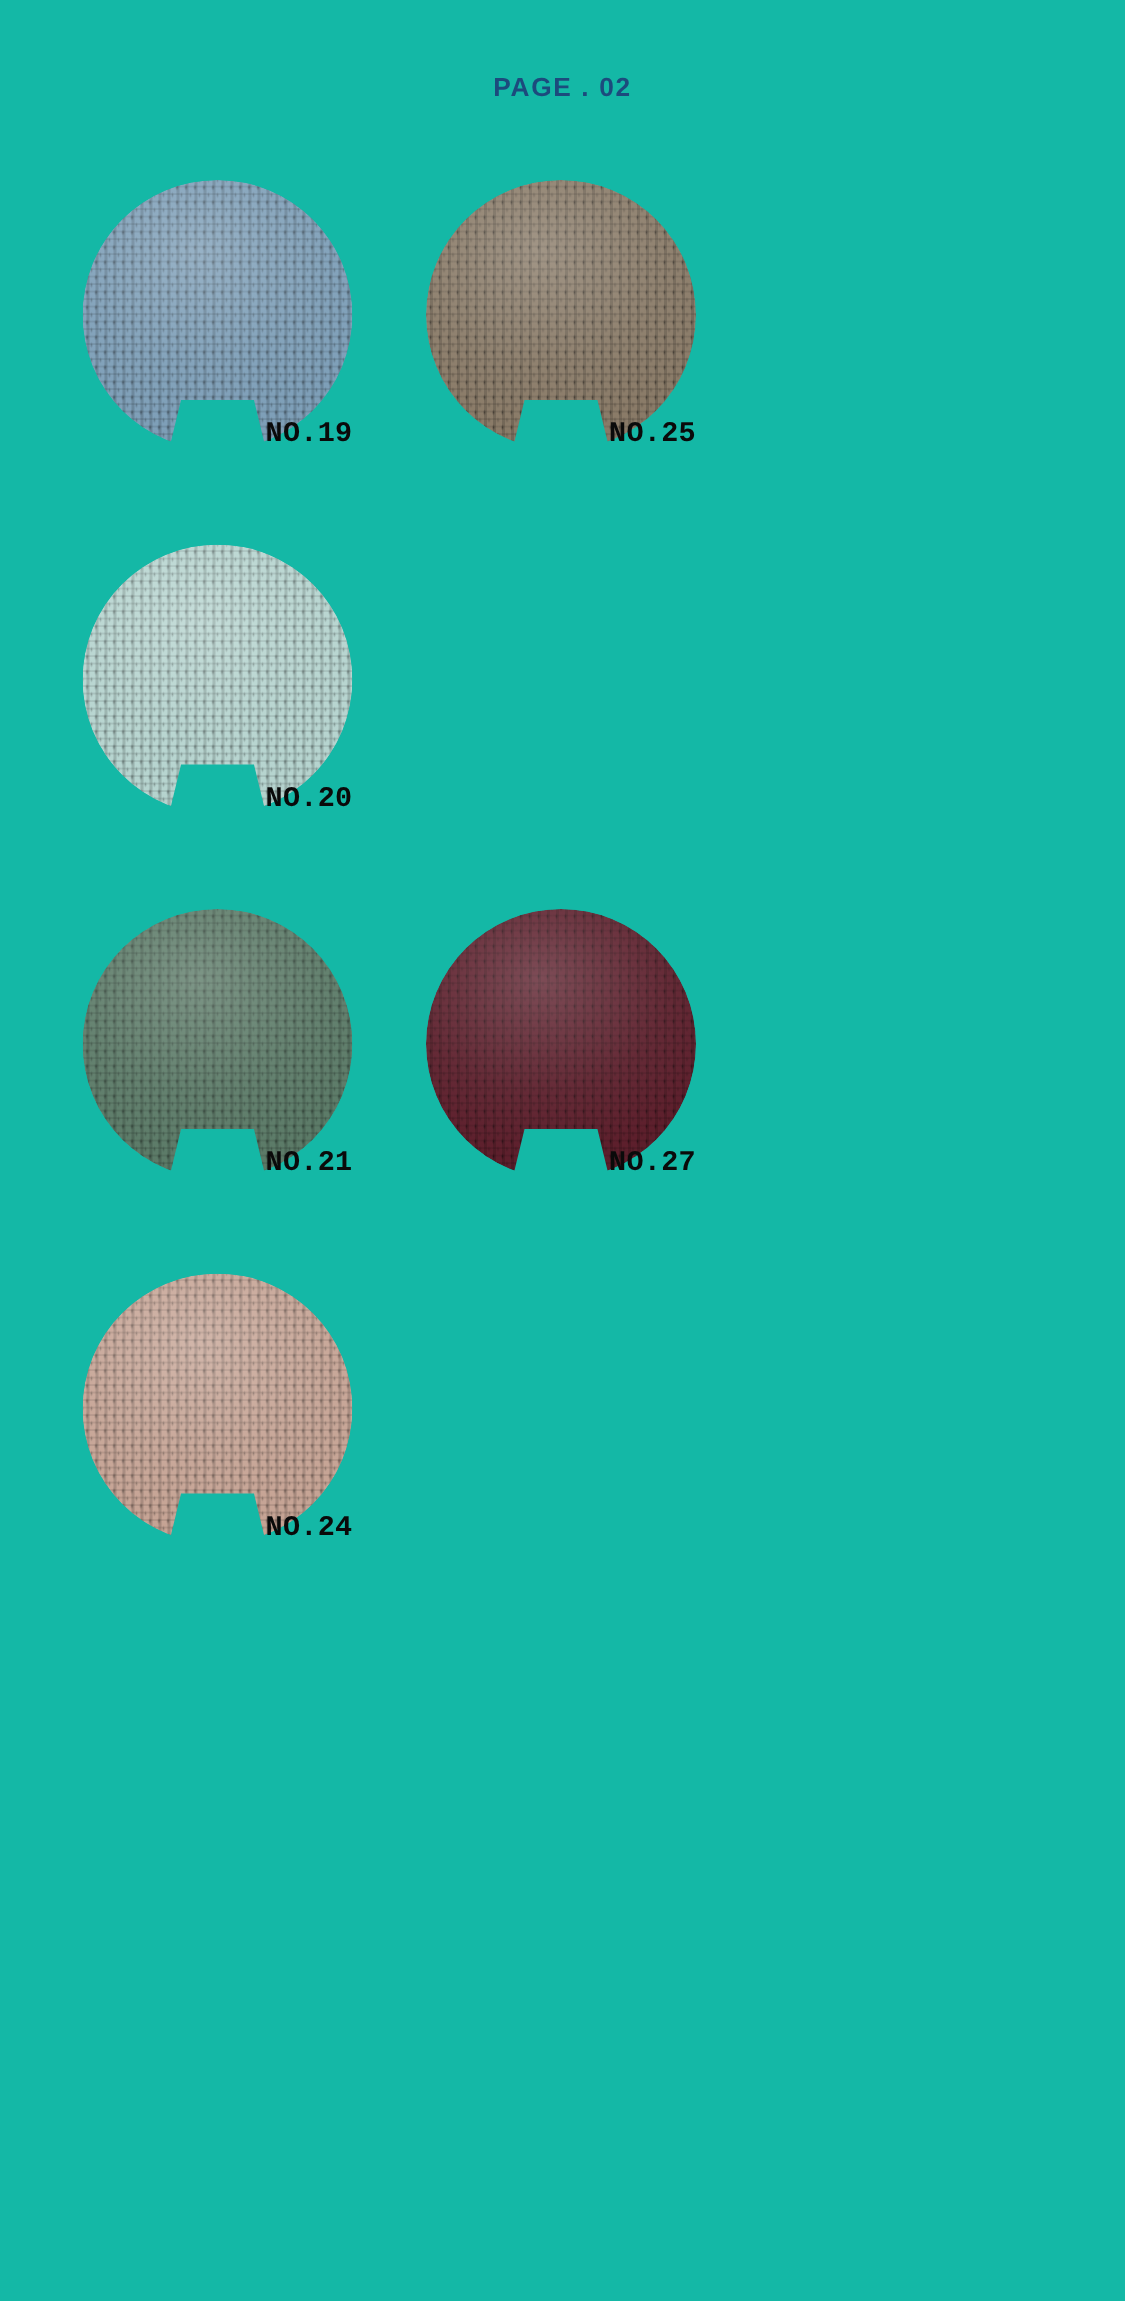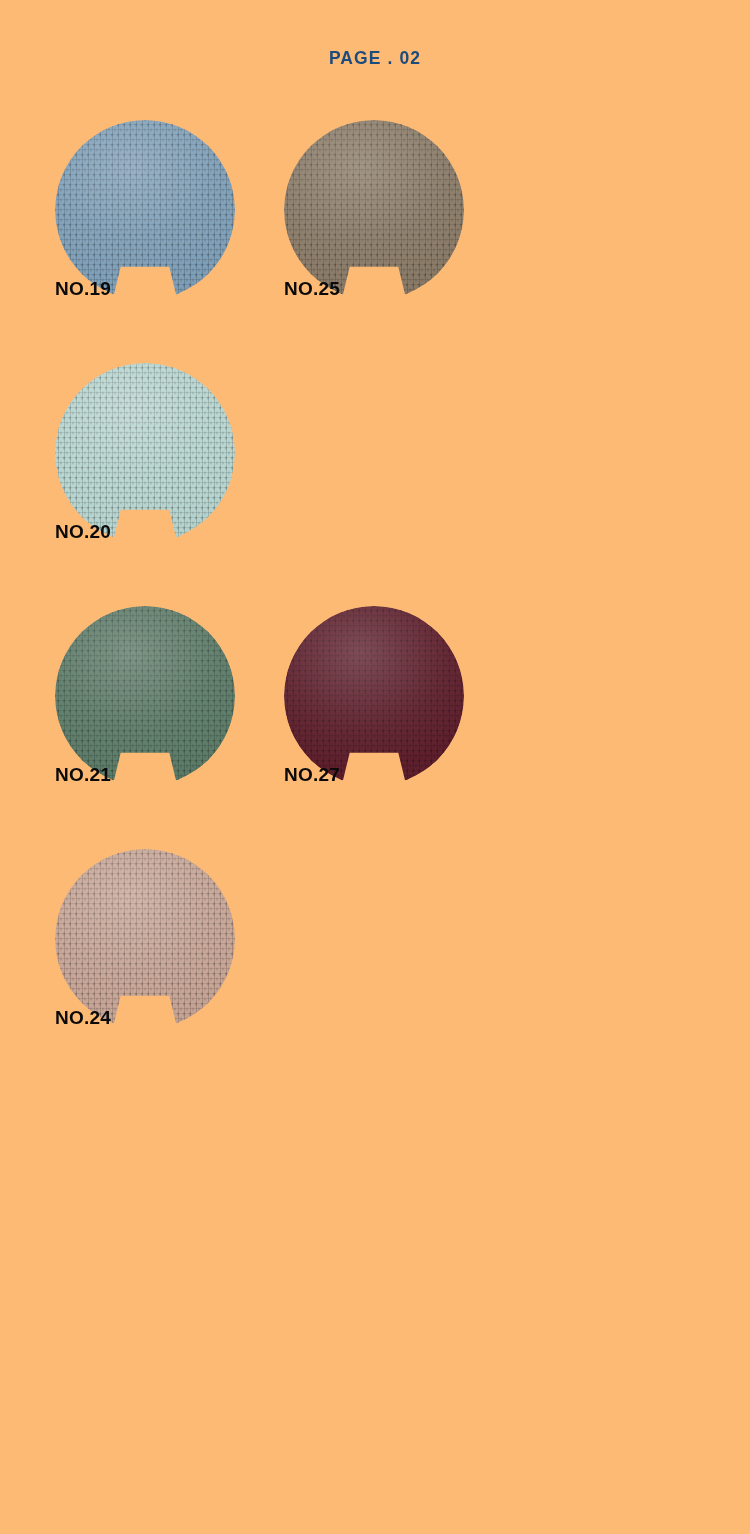--- a/index.html
+++ b/index.html
@@ -9,21 +9,21 @@
     height:1534px;
     background:#ffffff;
     font-family:"Liberation Sans", sans-serif;
     overflow:hidden;
   }
 
   #page {
     position:relative;
     width:750px;
     height:1534px;
-    background:#fdba74;
+    background:#14b8a6;
   }
 
   
   #page-header {
     position:absolute;
     top:48px;
     left:0;
     width:750px;
     text-align:center;
   }
@@ -133,26 +133,26 @@
         rgba(0,0,0,0.00) 66%,
         rgba(0,0,0,0.09) 100%);
   }
 
   
   .swatch-label {
     position:absolute;
     left:0;
     width:180px;
     top:158px;
-    text-align:left;
+    text-align:right;
     font-size:19px;
     font-weight:bold;
     color:#0a0a0a;
     letter-spacing:0.2px;
-    font-family:Liberation Sans, sans-serif;
+    font-family:Liberation Mono, monospace;
     white-space:nowrap;
   }
 </style>
 </head>
 <body>
 
 <div id="page">
 
   <div id="page-header">
     <span class="page-label">PAGE . 02</span>

